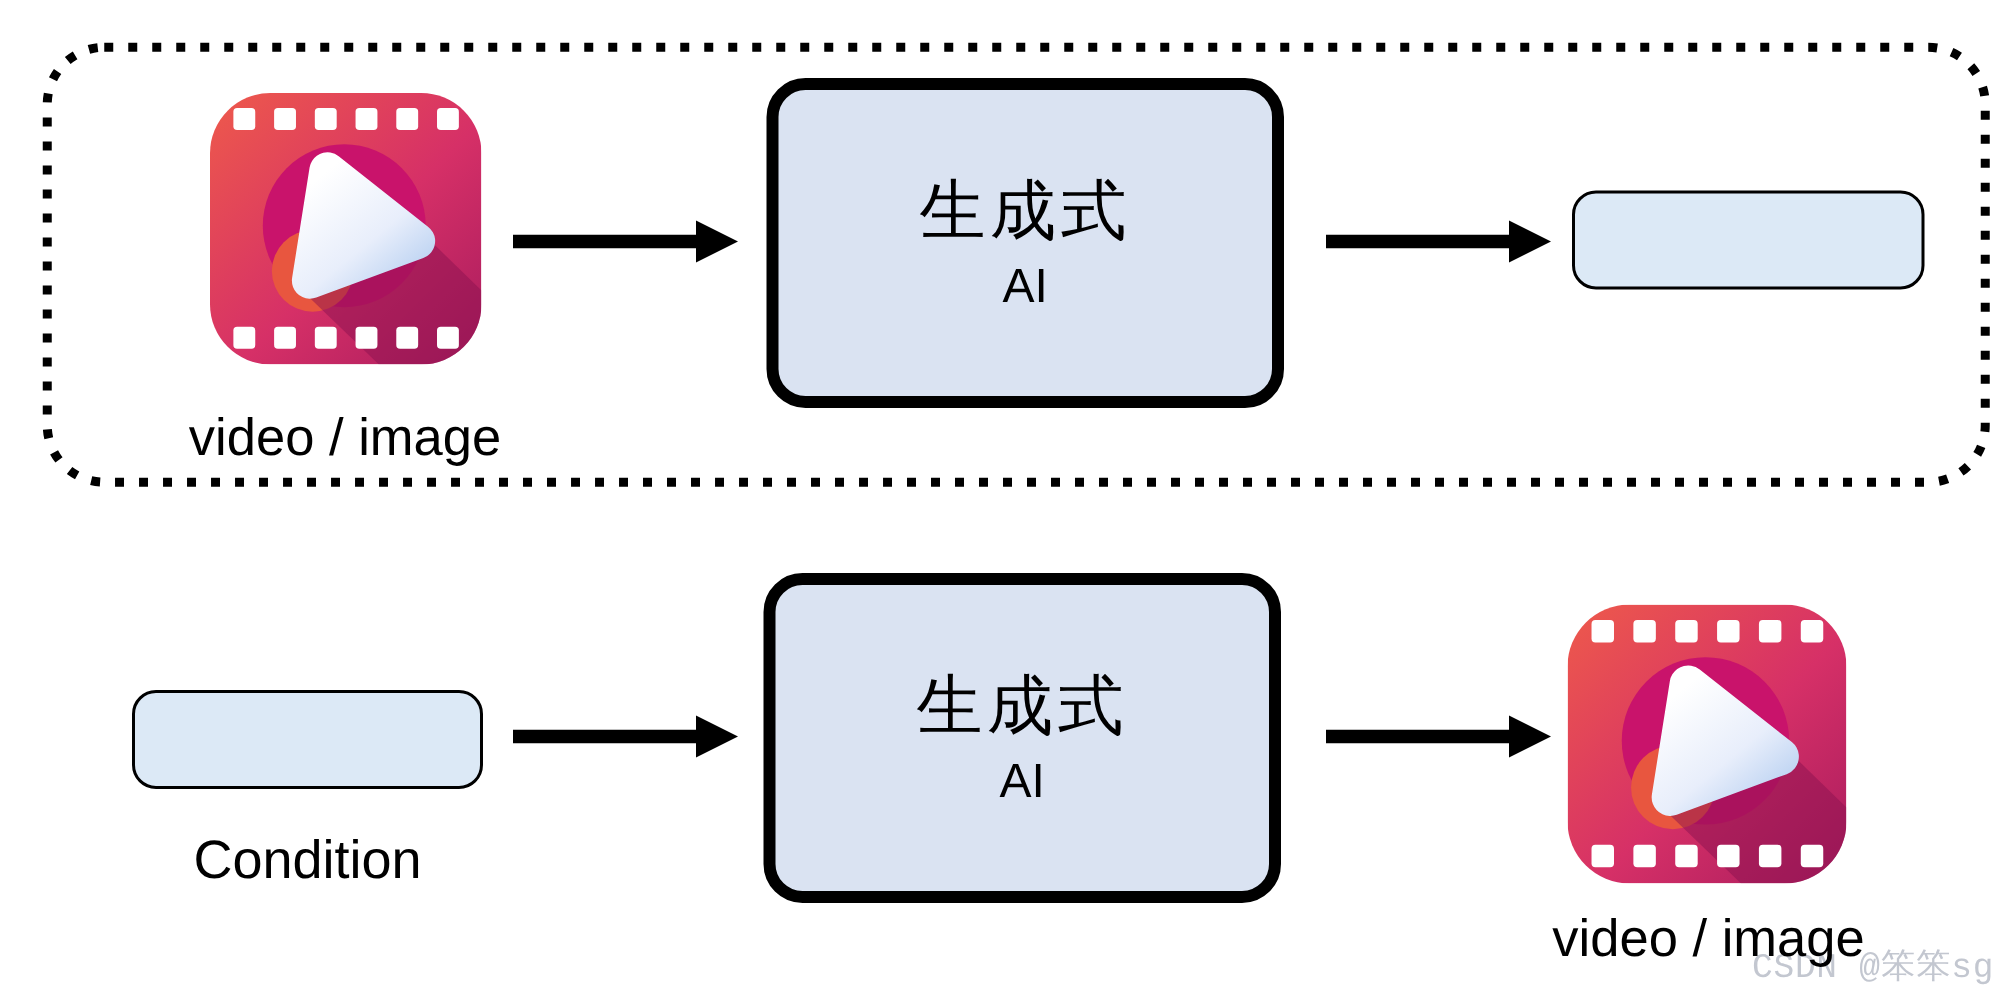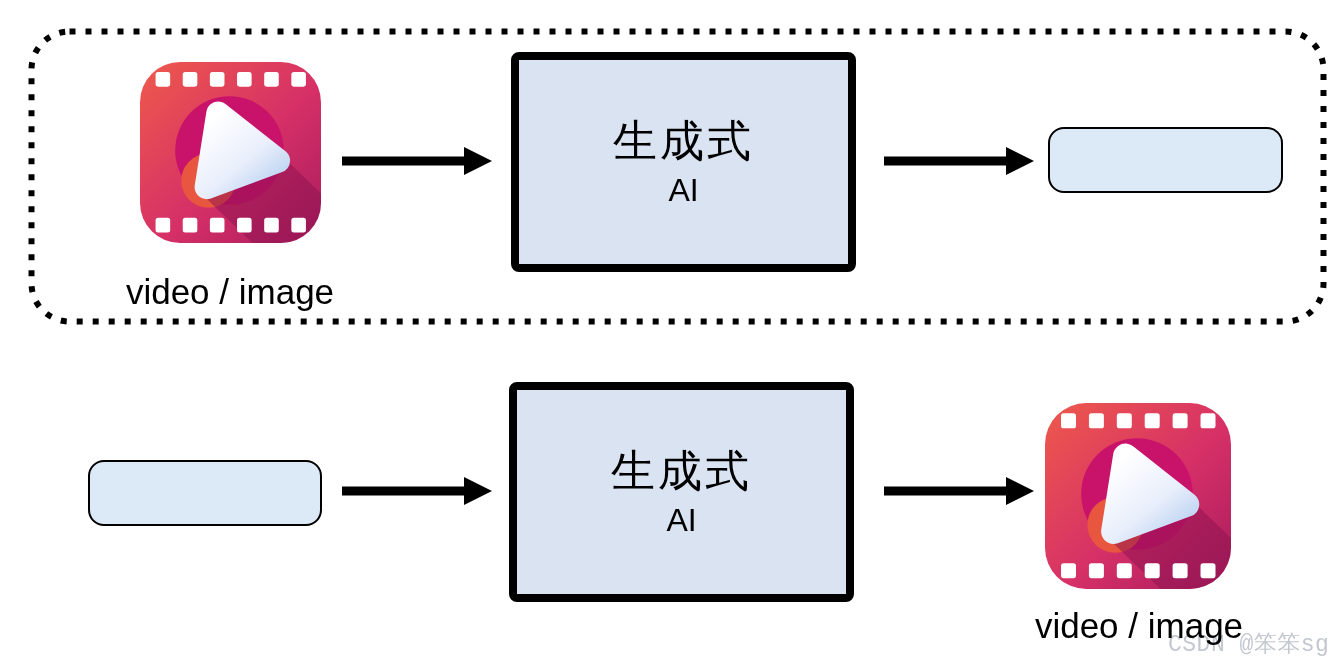--- a/index.html
+++ b/index.html
@@ -16,21 +16,21 @@
 
   
   .dotted-frame { left: 28px; top: 28px; width: 1299px; height: 297px; }
 
   
   .ai-box {
     box-sizing: border-box;
     width: 345px; height: 220px;
     background: #dae3f2;
     border: 8px solid #000000;
-    border-radius: 8px;
+    border-radius: 26px;
     display: flex; flex-direction: column;
     align-items: center; justify-content: center;
     text-align: center;
   }
   .ai-line1 { font-size: 44px; line-height: 1.28; letter-spacing: 3px; }
   .ai-line2 { font-size: 32px; line-height: 1.28; }
 
   
   .chip {
     box-sizing: border-box;
@@ -128,20 +128,21 @@
 
   <svg class="abs arrow-svg" style="left:884px; top:141px" viewBox="0 0 150 40">
     <rect x="0" y="15.5" width="124" height="9" fill="#000"></rect>
     <polygon points="122,6 150,20 122,34" fill="#000"></polygon>
   </svg>
 
   <div class="abs chip" style="left:1048px; top:127px; width:235px; height:66px"></div>
 
   <div class="abs chip" style="left:88px; top:460px; width:234px; height:66px"></div>
 
+  <div class="abs flow-label label-condition" style="left:75px; top:552px; width:260px">Condition</div>
 
   <svg class="abs arrow-svg" style="left:342px; top:471px" viewBox="0 0 150 40">
     <rect x="0" y="15.5" width="124" height="9" fill="#000"></rect>
     <polygon points="122,6 150,20 122,34" fill="#000"></polygon>
   </svg>
 
   <div class="abs ai-box" style="left:509px; top:382px">
     <div class="ai-line1">生成式</div>
     <div class="ai-line2">AI</div>
   </div>

